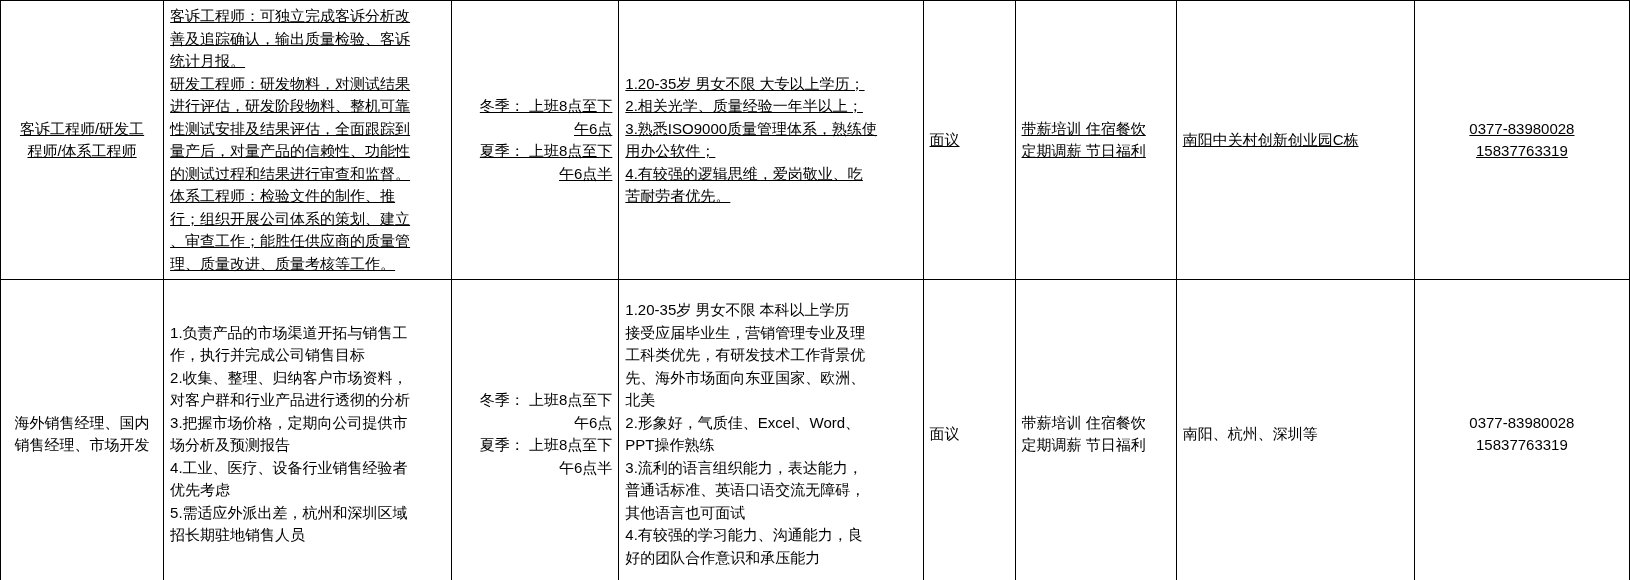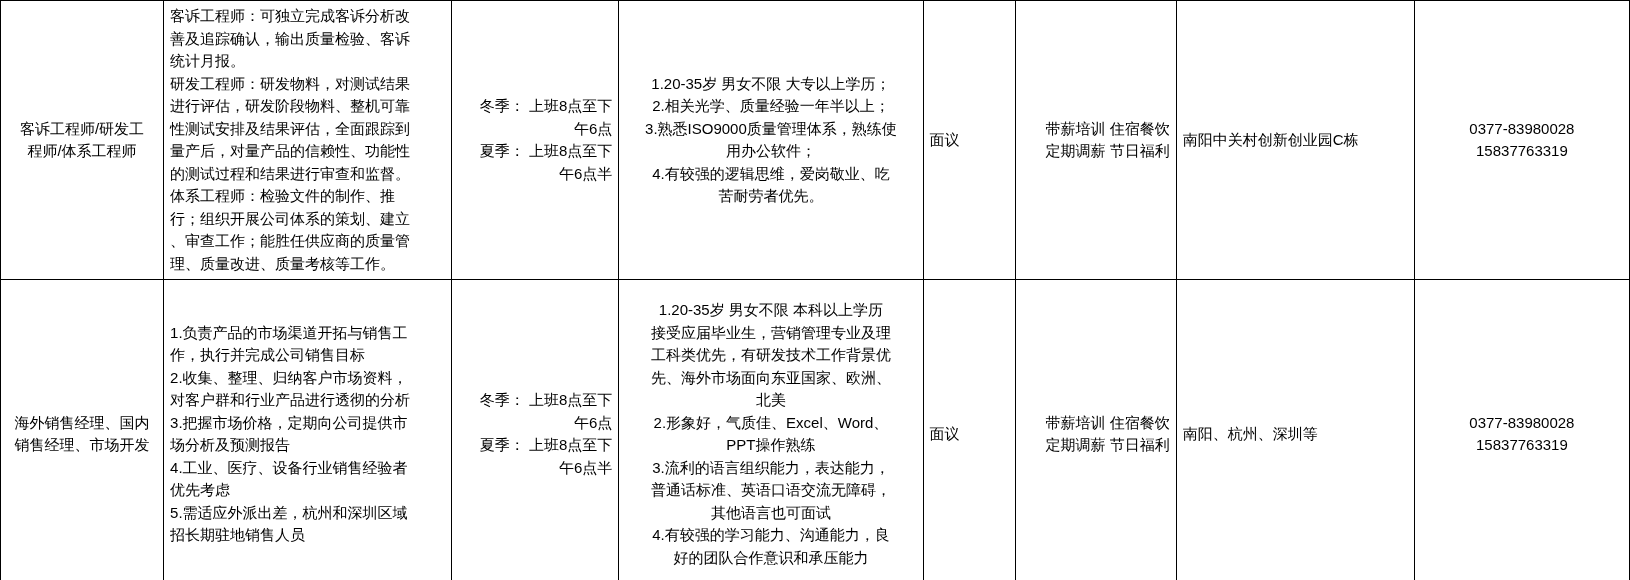--- a/index.html
+++ b/index.html
@@ -48,45 +48,45 @@
     text-align: left;
     vertical-align: middle;
     line-height: 1.52;
   }
   td.worktime {
     text-align: right;
     vertical-align: middle;
     line-height: 1.55;
   }
   td.require {
-    text-align: center;
+    text-align: left;
     vertical-align: middle;
     line-height: 1.52;
   }
   td.salary {
     text-align: left;
     vertical-align: middle;
   }
   td.welfare {
-    text-align: right;
+    text-align: left;
     vertical-align: middle;
     line-height: 1.55;
     padding-left: 10px;
     margin-top: 8px;
   }
   td.location {
     text-align: left;
     vertical-align: middle;
   }
   td.contact {
     text-align: center;
     vertical-align: middle;
     line-height: 1.5;
   }
-  tr.row-1 td { height: 270px; }
+  tr.row-1 td { height: 270px; text-decoration: underline; }
   tr.row-2 td { height: 300px; }
 </style>
 </head>
 <body>
 
 <table id="job-table">
   <colgroup>
     <col class="c-position">
     <col class="c-duty">
     <col class="c-worktime">

